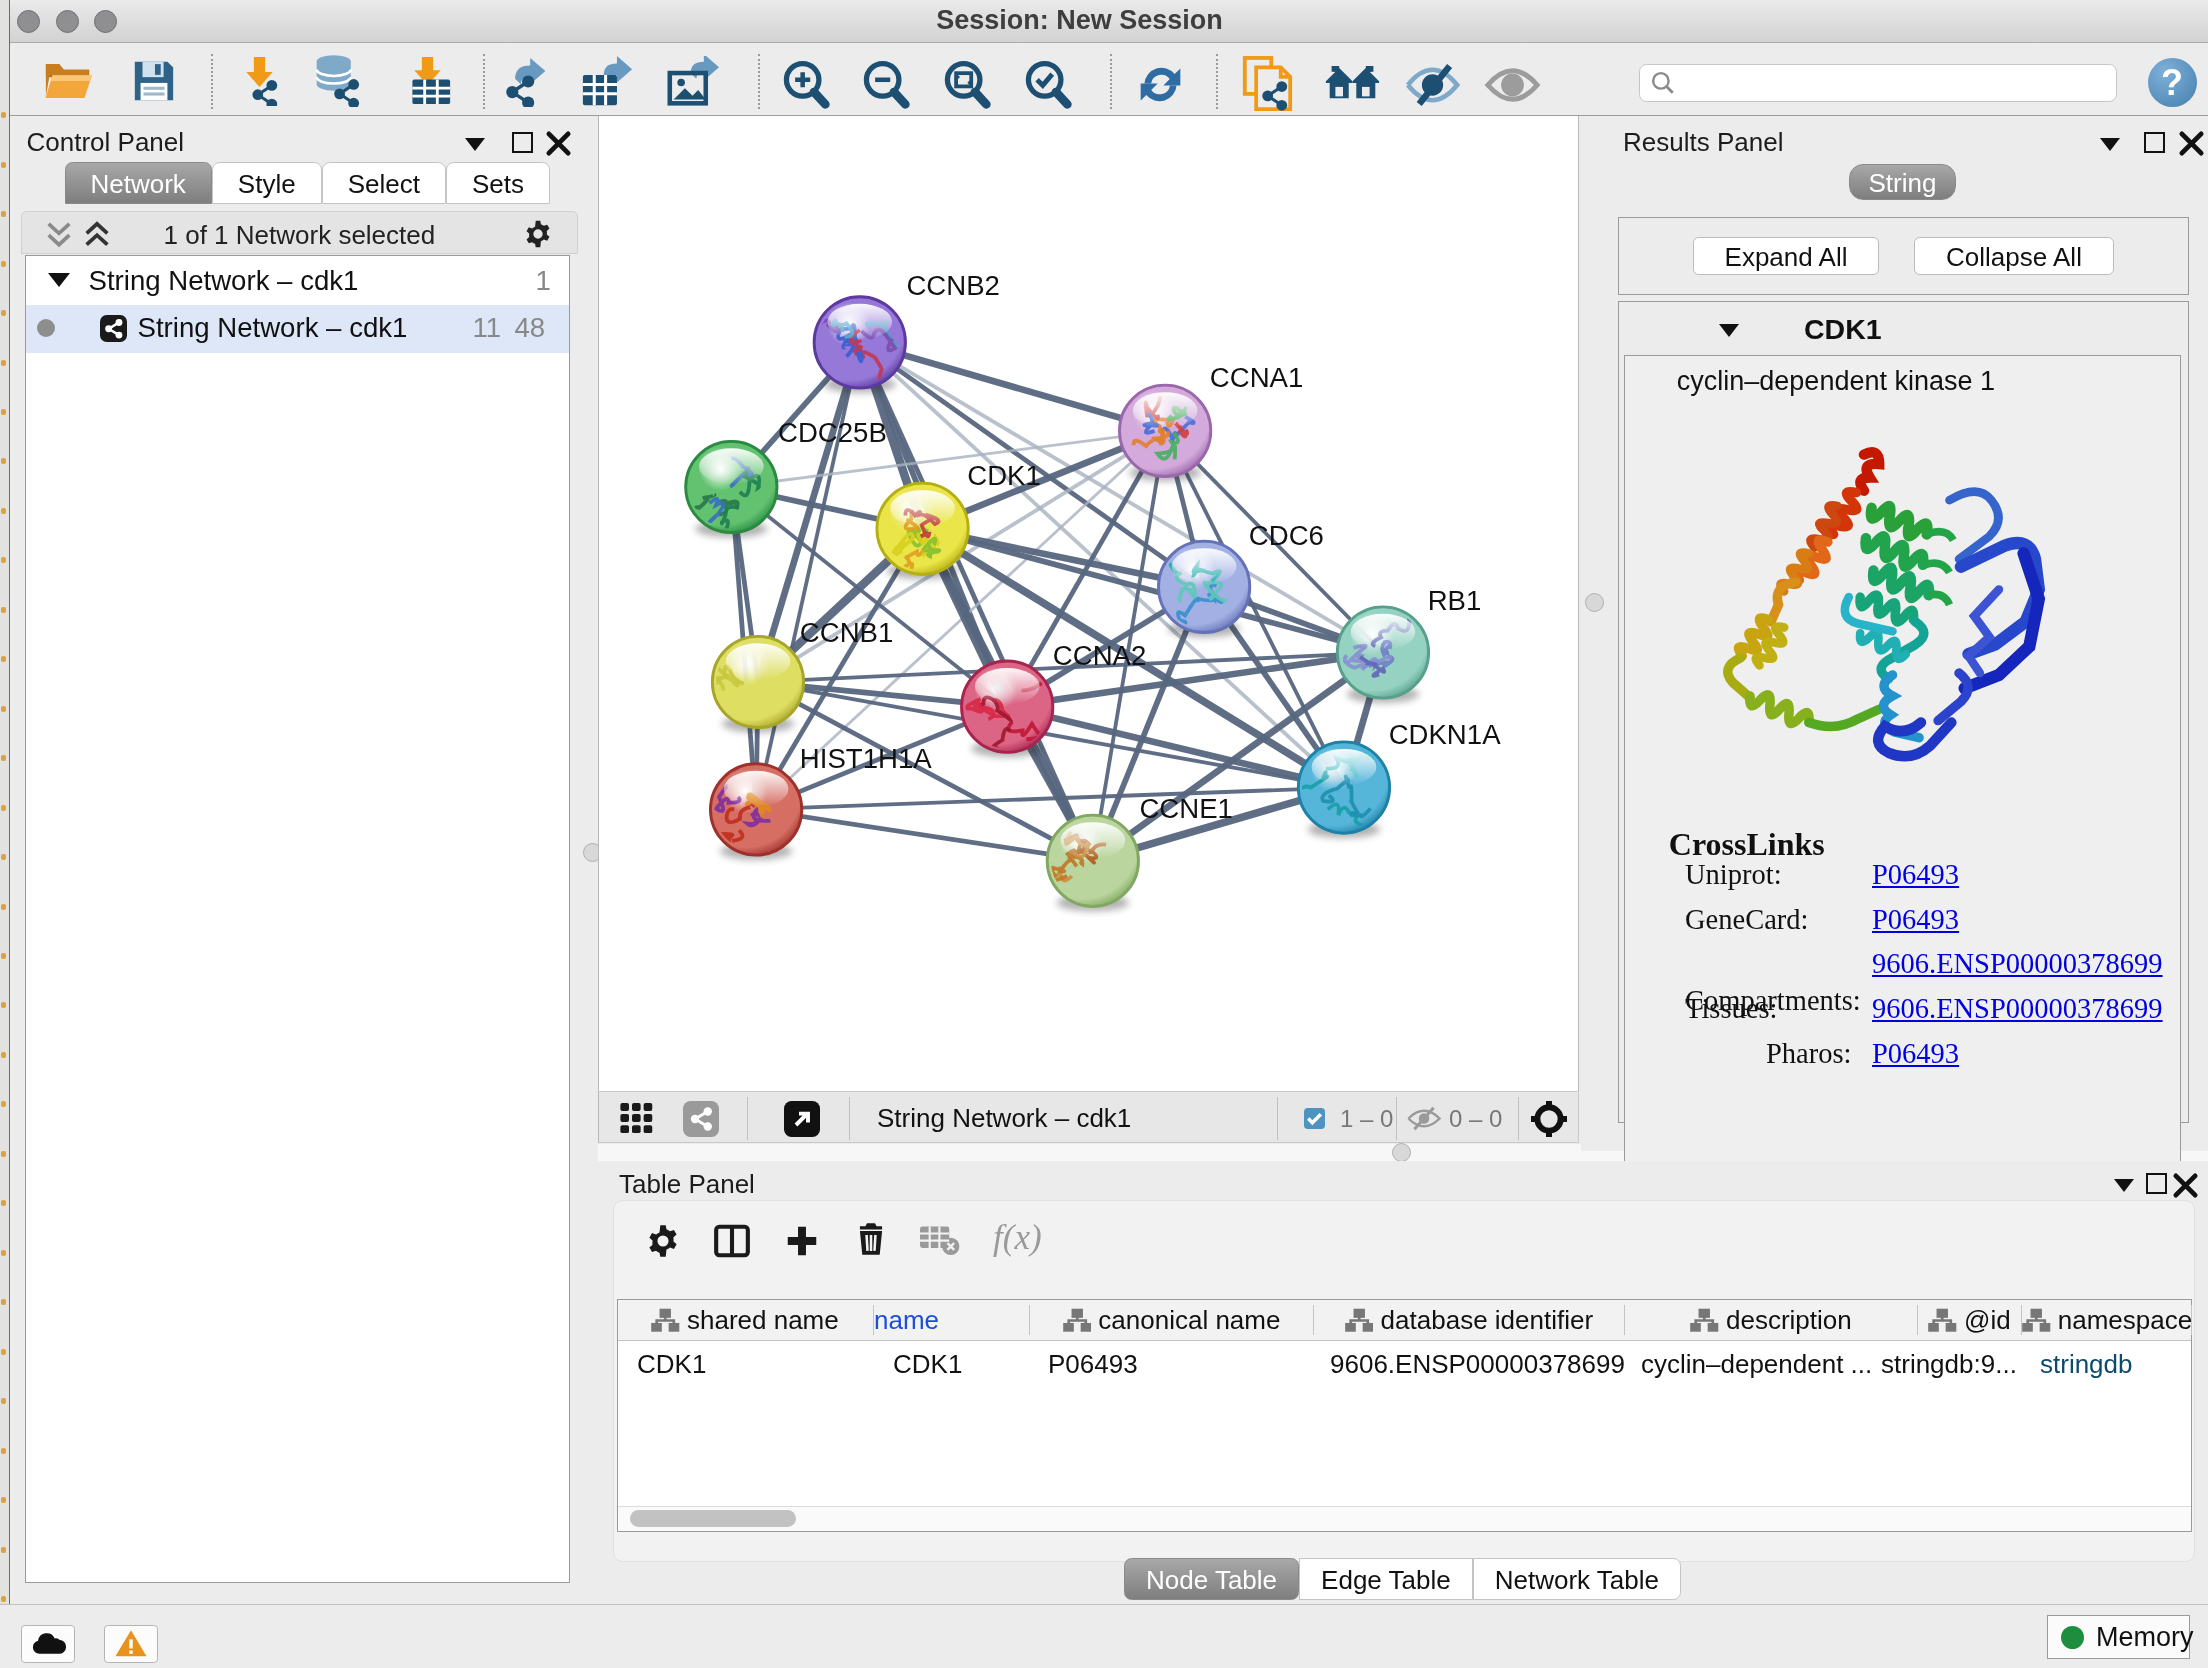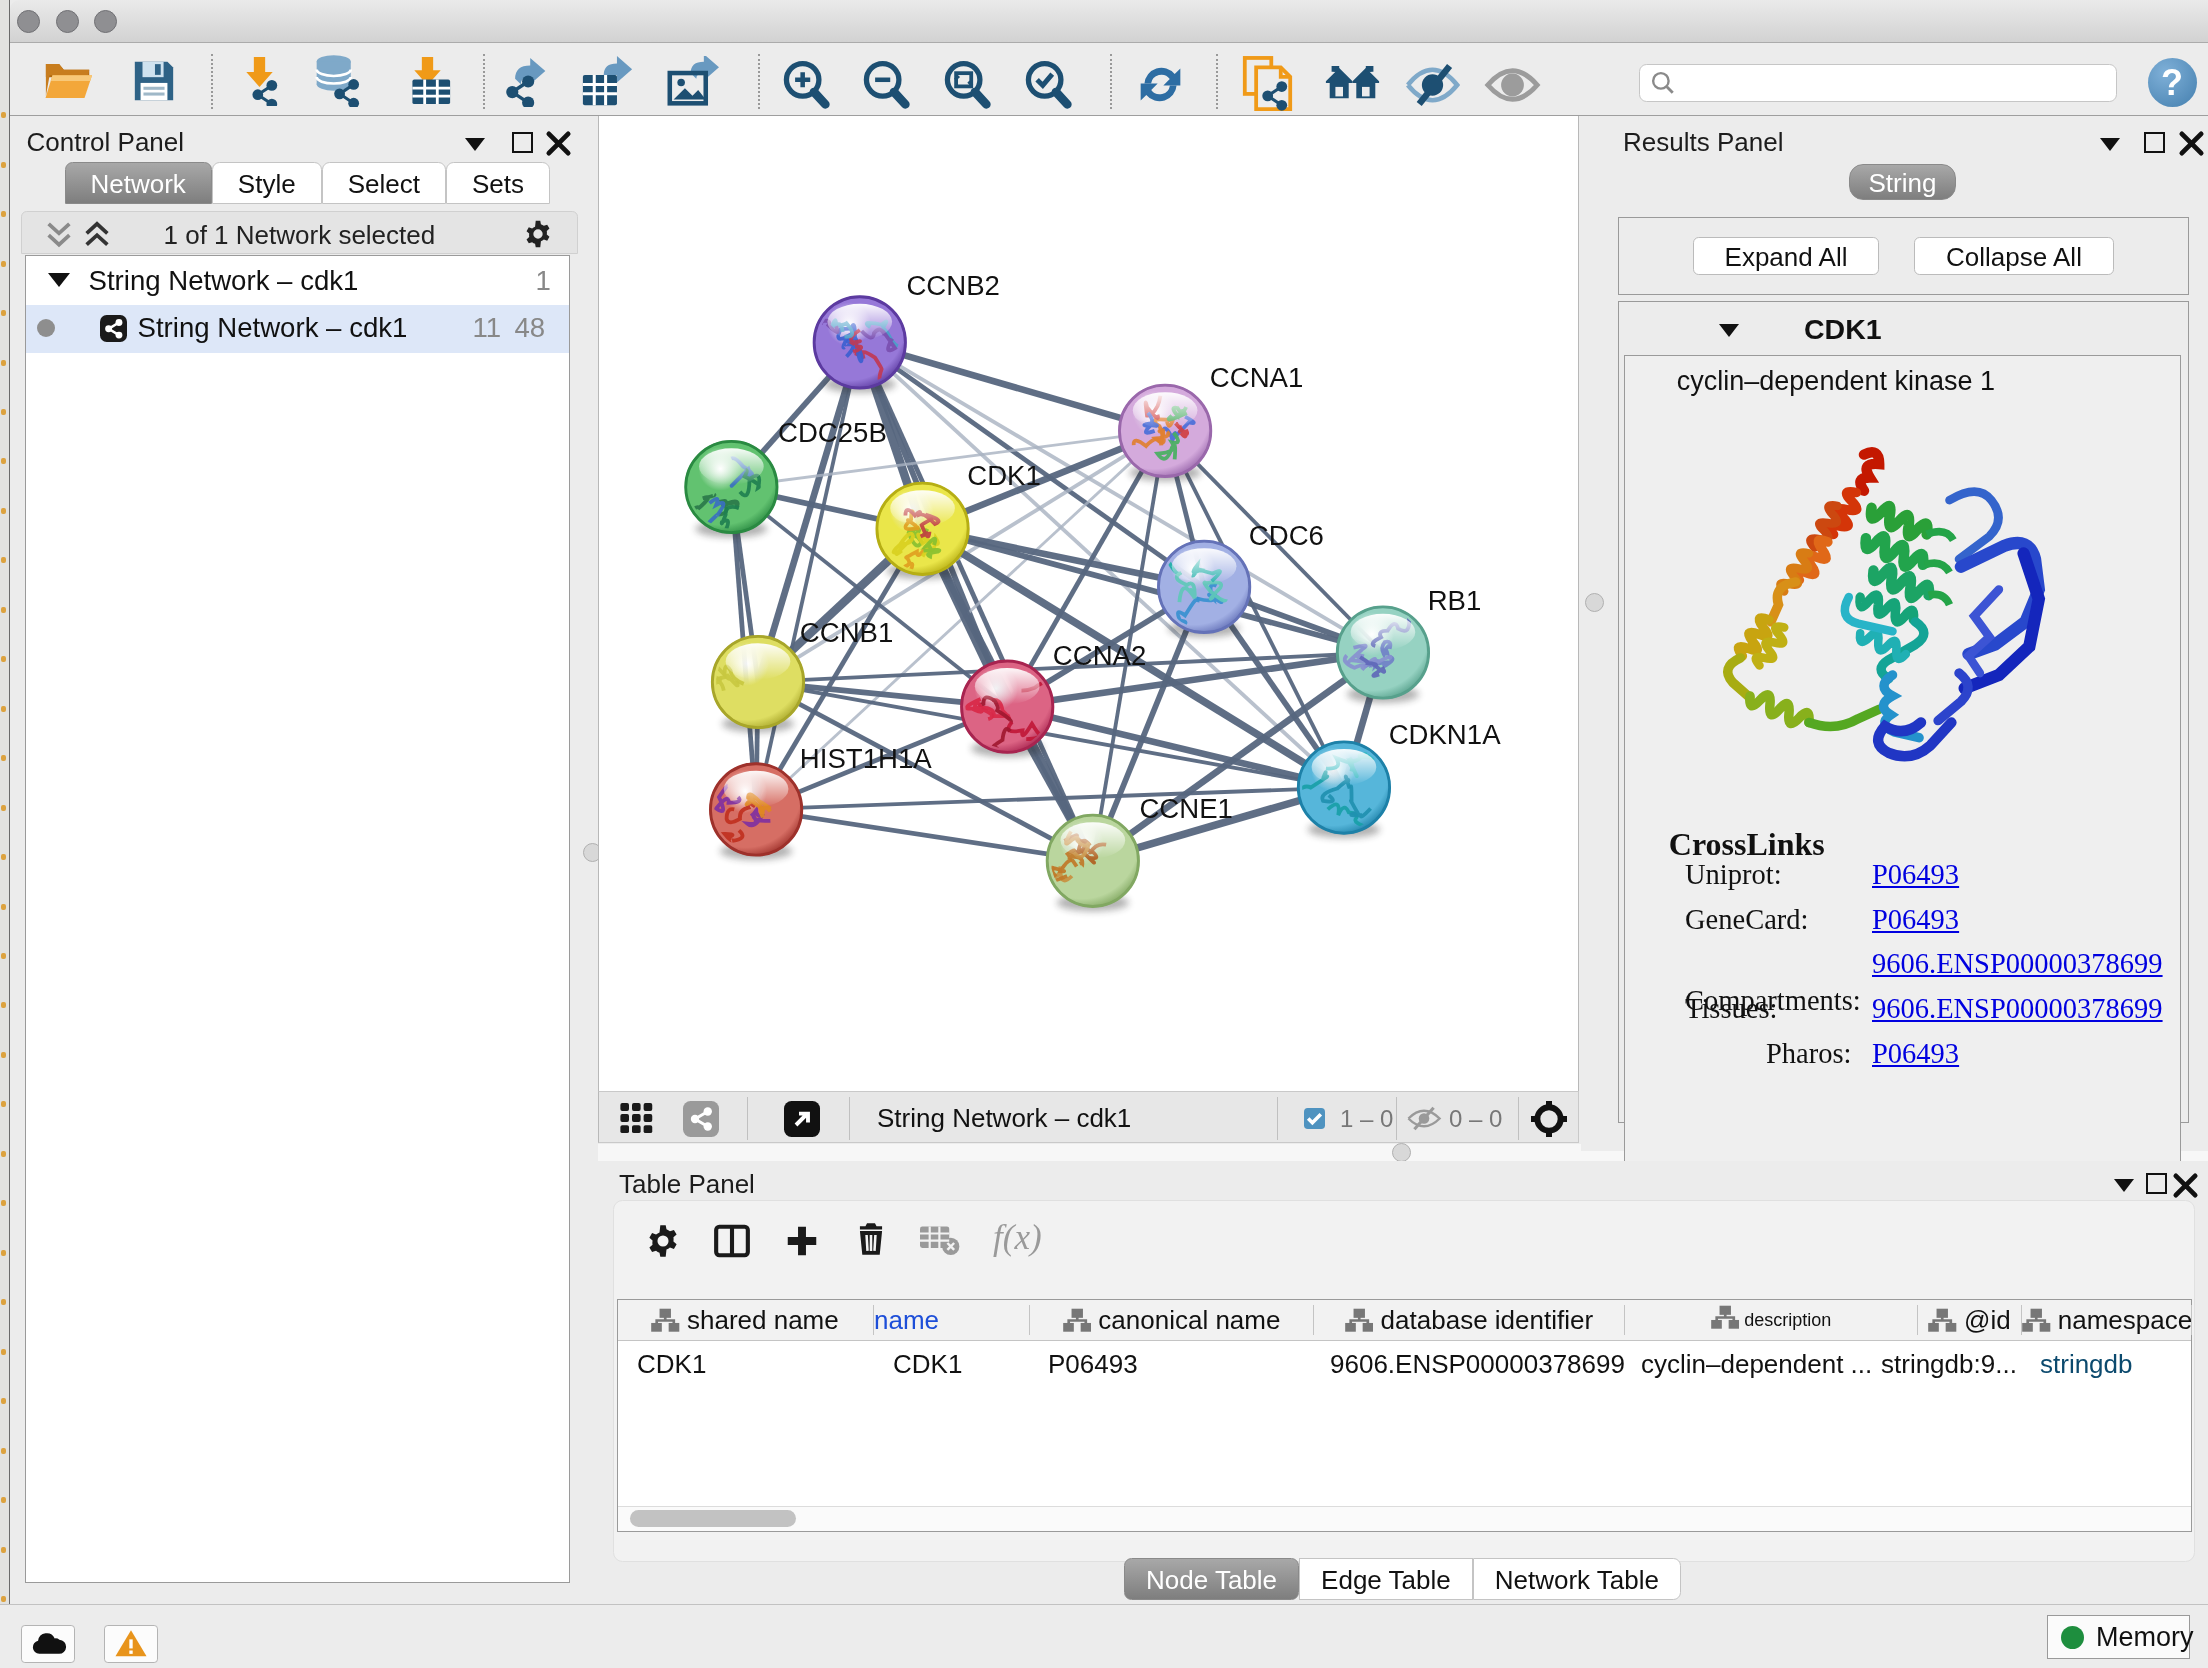--- a/index.html
+++ b/index.html
@@ -39,20 +39,21 @@
 <div class="abs" style="left:1px;top:1448px;width:4.8px;height:5.7px;background:#dca23f;border-radius:1.9px;"></div>
 <div class="abs" style="left:1px;top:1497px;width:4.8px;height:5.7px;background:#dca23f;border-radius:1.9px;"></div>
 <div class="abs" style="left:1px;top:1547px;width:4.8px;height:5.7px;background:#dca23f;border-radius:1.9px;"></div>
 <div class="abs" style="left:1px;top:1596px;width:4.8px;height:5.7px;background:#dca23f;border-radius:1.9px;"></div>
 <div class="abs" style="left:1px;top:1645px;width:4.8px;height:5.7px;background:#dca23f;border-radius:1.9px;"></div>
 </div>
 <div class="abs" style="left:9.5px;top:0;width:2199px;height:43px;background:linear-gradient(#eaeaea,#d2d2d2);border-bottom:1px solid #ababab;border-top-left-radius:9.5px;">
 <div class="abs" style="left:7.6px;top:9.5px;width:23px;height:23px;border-radius:50%;background:#8f8f92;border:1px solid #707074;"></div>
 <div class="abs" style="left:46px;top:9.5px;width:23px;height:23px;border-radius:50%;background:#8f8f92;border:1px solid #707074;"></div>
 <div class="abs" style="left:84px;top:9.5px;width:23px;height:23px;border-radius:50%;background:#8f8f92;border:1px solid #707074;"></div>
+<div class="abs" style="left:0;top:4.8px;width:2140px;text-align:center;font-size:27px;font-weight:bold;color:#3e3e3e;">Session: New Session</div>
 </div>
 <div class="abs" style="left:9.5px;top:43px;width:2199px;height:73px;background:#ececec;border-bottom:1.9px solid #9e9e9e;">
 <div class="abs" style="left:34px;top:15px;width:49px;height:49px;"><svg viewBox="0 0 26 24" width="49" height="46">
 <path d="M1 3 h7 l2.5 3 H24 v4 H1 z" fill="#b26a10"></path>
 <path d="M1 3 h7 l2.5 3 H24 l-0.5 3 H3 L1 20 z" fill="#c87d1e"></path>
 <path d="M4.5 9 H25.5 L21.5 21 H0.8 z" fill="#f3a73a"></path>
 <path d="M4.5 9 H25.5 l-1 3 H3.6 z" fill="#f8c878"></path>
 </svg></div>
 <div class="abs" style="left:121px;top:15px;width:49px;height:49px;"><svg viewBox="0 0 24 24" width="46" height="46">
 <path d="M2 2 h17 l3 3 v17 H2 z" fill="#2e6286"></path>
@@ -722,21 +723,21 @@
       </g>
     </svg> canonical name</div>
 <div class="abs" style="left:1314px;top:1305px;width:311px;height:30px;border-right:1px solid #c4c4c4;text-align:center;font-size:26px;color:#111;white-space:nowrap;overflow:hidden;"><svg width="28.5" height="25" viewBox="0 0 15 13" style="vertical-align:-3.8px;">
       <g fill="none" stroke="#777" stroke-width="1.4">
         <rect x="5.2" y="1" width="4.6" height="3.4" fill="#777"></rect>
         <rect x="0.8" y="8.5" width="4.2" height="3.2" fill="#777"></rect>
         <rect x="10" y="8.5" width="4.2" height="3.2" fill="#777"></rect>
         <path d="M7.5 4.5 v2 M3 8.5 v-2 h9 v2"></path>
       </g>
     </svg> database identifier</div>
-<div class="abs" style="left:1625px;top:1305px;width:293px;height:30px;border-right:1px solid #c4c4c4;text-align:center;font-size:18px;color:#111;white-space:nowrap;overflow:hidden;"><svg width="28.5" height="25" viewBox="0 0 15 13" style="vertical-align:-3.8px;">
+<div class="abs" style="left:1625px;top:1305px;width:293px;height:30px;border-right:1px solid #c4c4c4;text-align:center;font-size:26px;color:#111;white-space:nowrap;overflow:hidden;"><svg width="28.5" height="25" viewBox="0 0 15 13" style="vertical-align:-3.8px;">
       <g fill="none" stroke="#777" stroke-width="1.4">
         <rect x="5.2" y="1" width="4.6" height="3.4" fill="#777"></rect>
         <rect x="0.8" y="8.5" width="4.2" height="3.2" fill="#777"></rect>
         <rect x="10" y="8.5" width="4.2" height="3.2" fill="#777"></rect>
         <path d="M7.5 4.5 v2 M3 8.5 v-2 h9 v2"></path>
       </g>
     </svg> description</div>
 <div class="abs" style="left:1918px;top:1305px;width:104px;height:30px;border-right:1px solid #c4c4c4;text-align:center;font-size:26px;color:#111;white-space:nowrap;overflow:hidden;"><svg width="28.5" height="25" viewBox="0 0 15 13" style="vertical-align:-3.8px;">
       <g fill="none" stroke="#777" stroke-width="1.4">
         <rect x="5.2" y="1" width="4.6" height="3.4" fill="#777"></rect>

